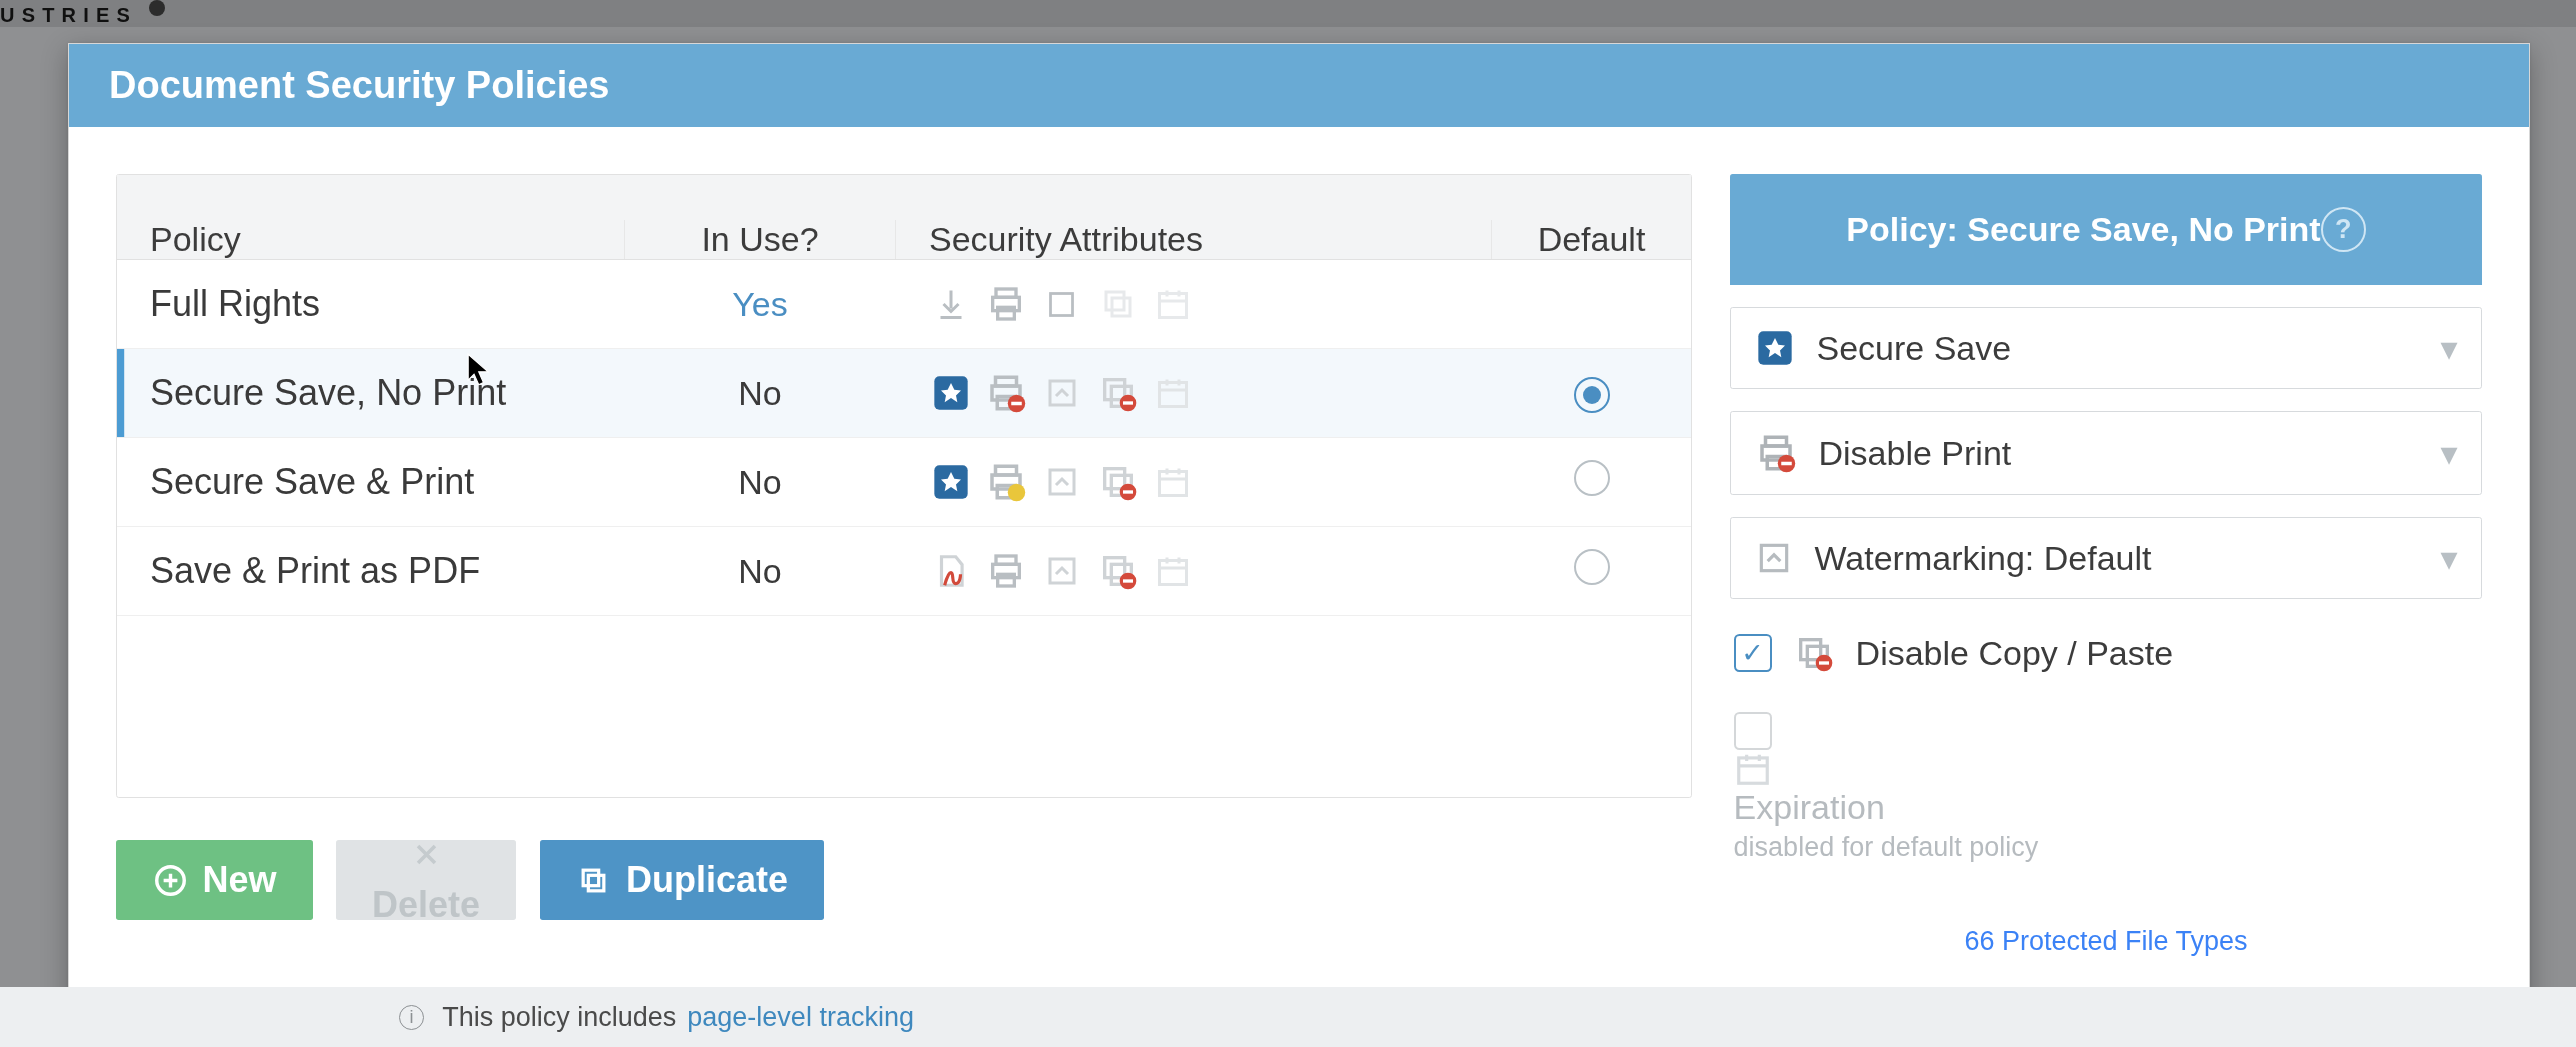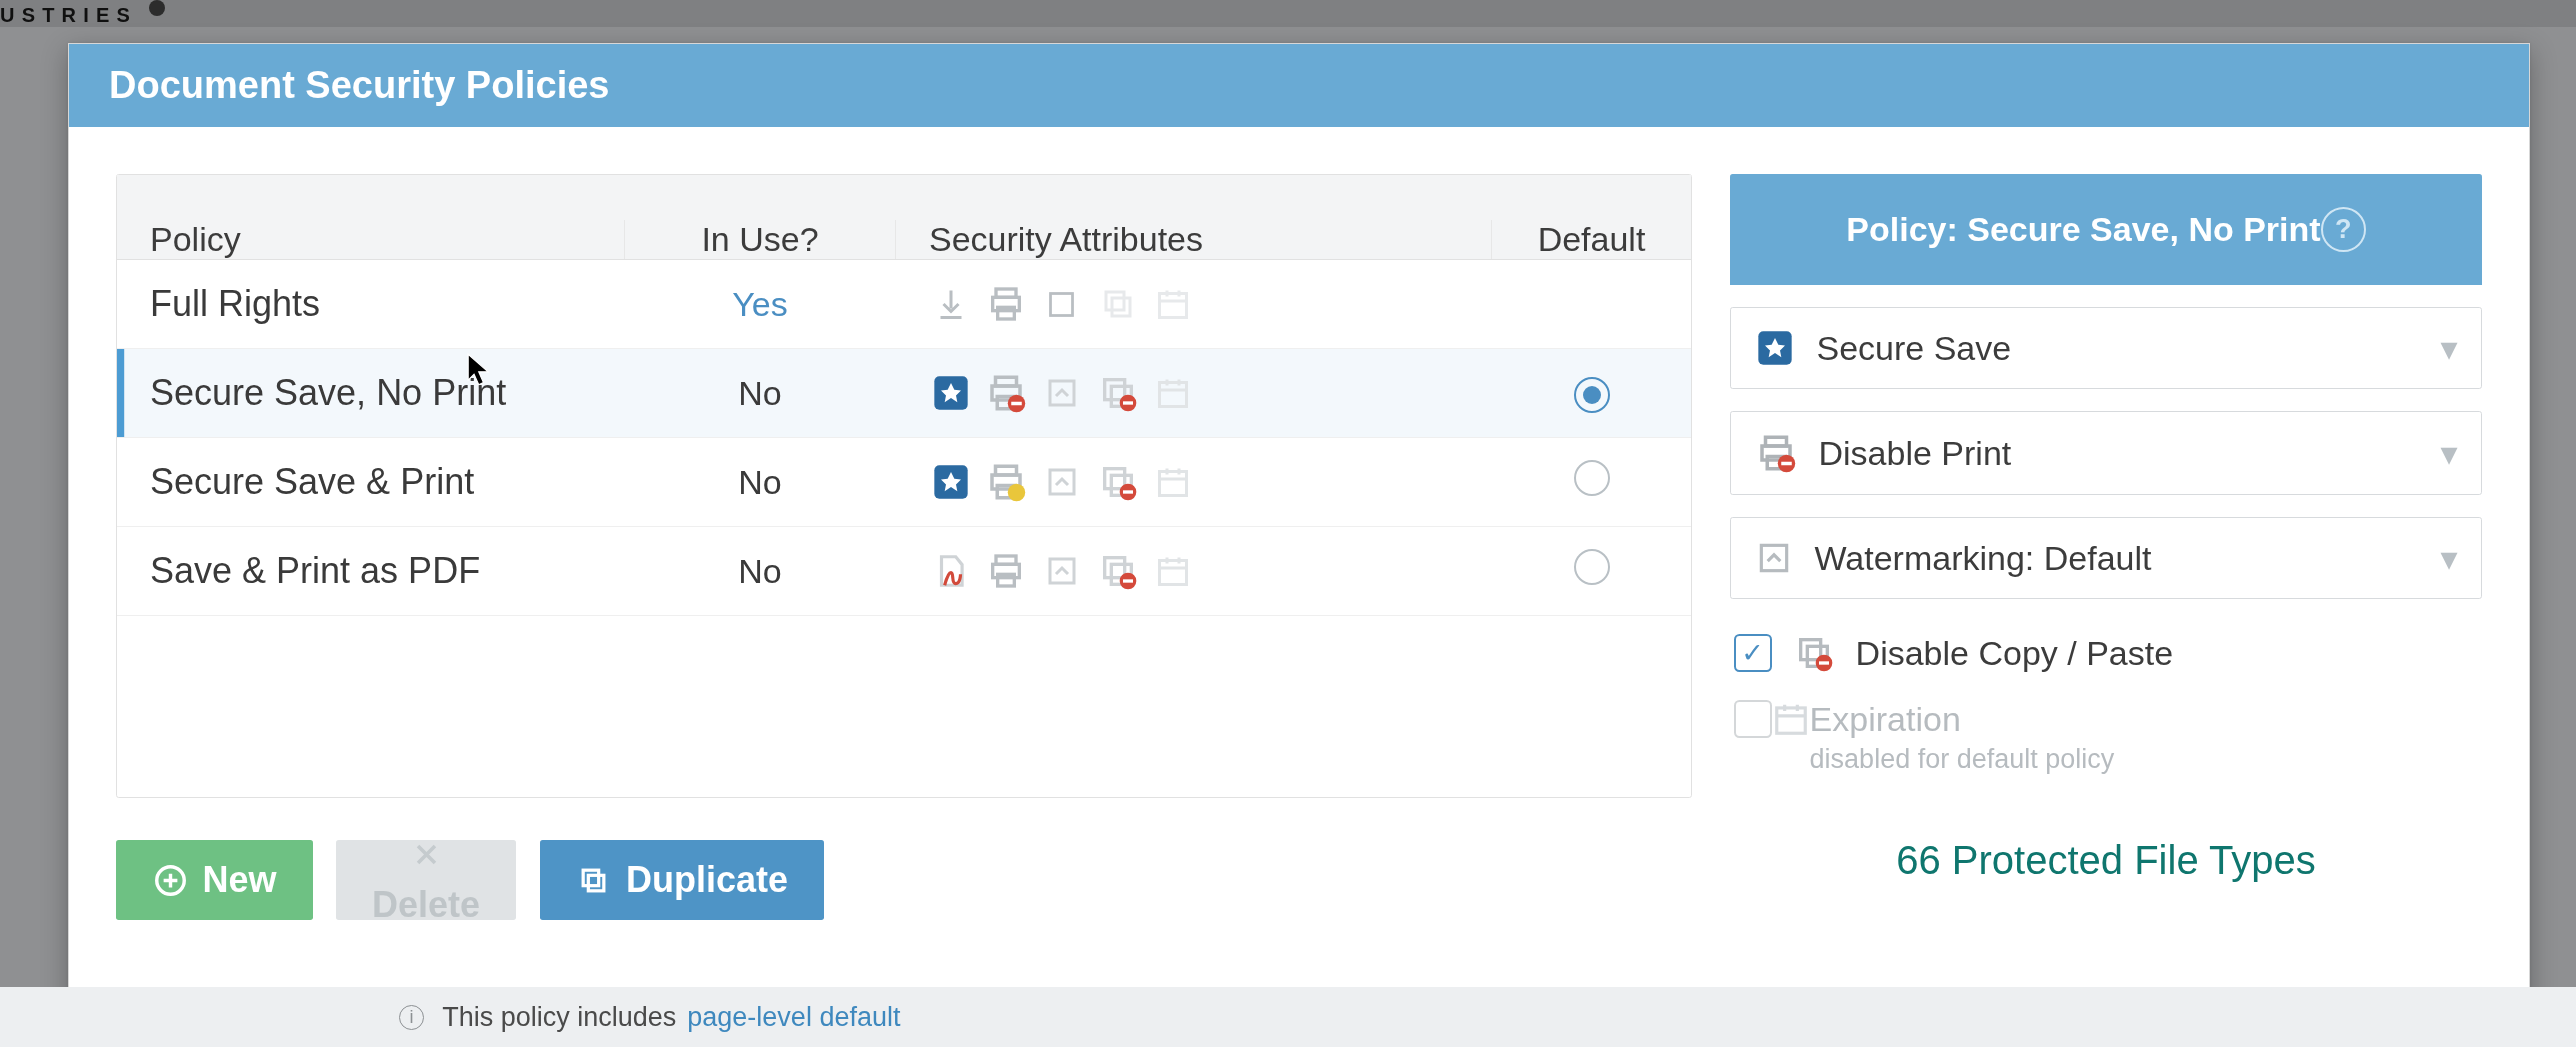--- a/index.html
+++ b/index.html
@@ -138,25 +138,25 @@
     display:flex; align-items:center; gap:22px;
     margin-top:34px; font-size:34px; color:#3c3c3c;
     padding-left: 3.6px;
   }
   .chk-box {
     width:38px; height:38px; border:2.7px solid #4a8ec2; border-radius:5.4px;
     display:inline-flex; align-items:center; justify-content:center;
     color:#4a8ec2; font-size:27px;
   }
   .chk-box.empty { border-color:#d4d7d9; }
-  .exp-row { display:flex; align-items:flex-start; margin-top:27px; padding-left:3.6px;}
+  .exp-row { display:flex; align-items:flex-start; margin-top:39px; padding-left:3.6px;flex-direction:column;}
   .exp-text { display:flex; flex-direction:column; }
   .exp-text .l1 { font-size:34px; color:#b6bbbf; }
   .exp-text .l2 { font-size:27px; color:#b6bbbf; margin-top:5.4px; }
-  .footer-link { margin-top:63px; text-align:center; font-size:40px; color:#0f766e; }
+  .footer-link { margin-top:63px; text-align:center; font-size:27px; color:#3b82f6; }
 
   .radio {
     width:36px; height:36px; border:2.7px solid #b9c0c5; border-radius:50%;
     display:inline-flex; align-items:center; justify-content:center; margin:auto;
   }
   .radio.checked { border-color:#4a8ec2; }
   .radio .dotin { width:18px; height:18px; border-radius:50%; background:#4a8ec2; }
 
   
   .bottom-strip {
@@ -500,21 +500,21 @@
       </div>
 
       <div class="footer-link">66 Protected File Types</div>
     </div>
   </div>
 </div>
 
 <div class="bottom-strip">
   <span class="info-icon">i</span>
   <span>This policy includes </span>
-  <span class="link">page-level default</span>
+  <span class="link">page-level tracking</span>
 </div>
 
 <div class="cursor">
   <svg width="23.5" height="33" viewBox="0 0 20 28">
       <path d="M1 1l0 22 5-5 4 9 4-2-4-9 8 0z" fill="#000" stroke="#fff" stroke-width="1"></path>
     </svg>
 </div>
 
 
 </body></html>

